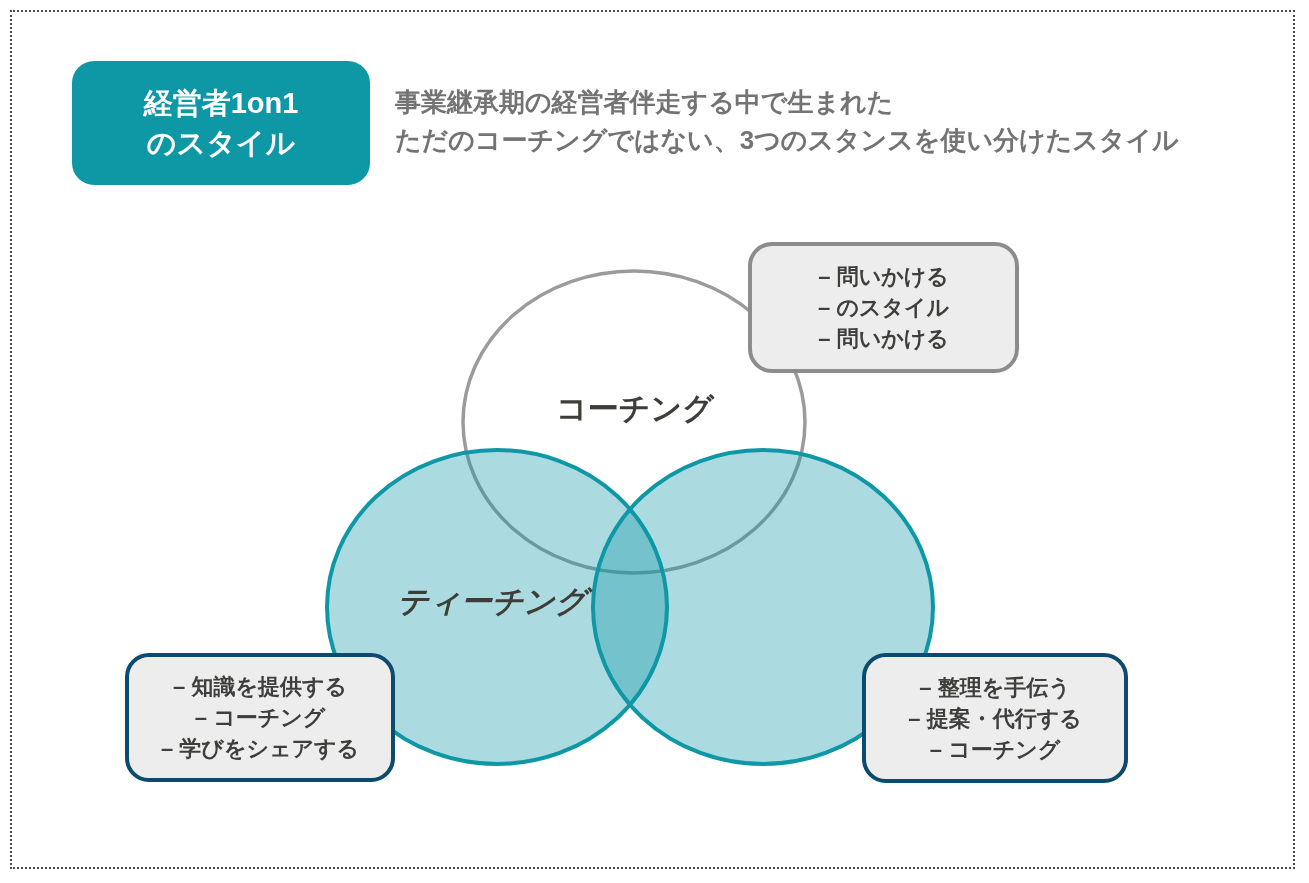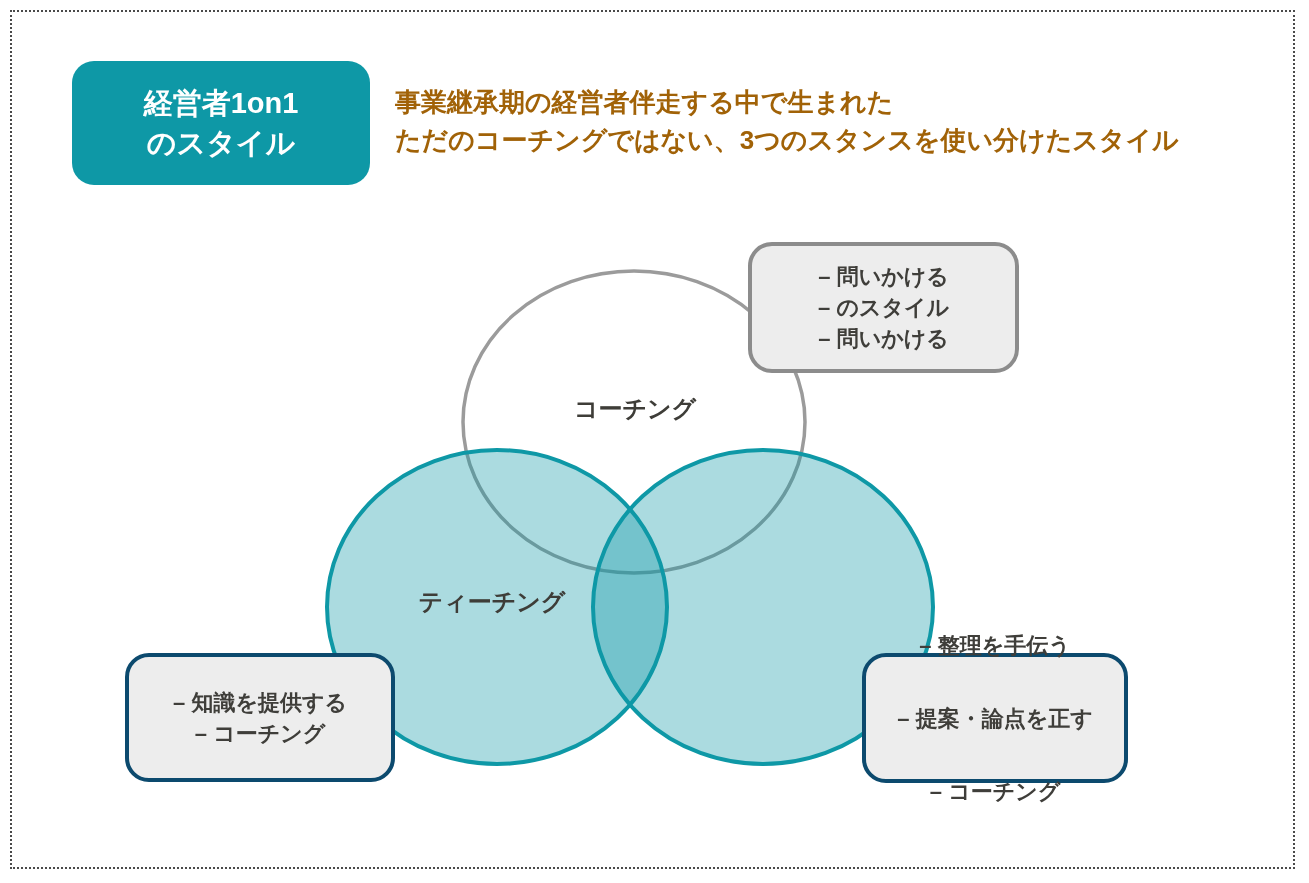--- a/index.html
+++ b/index.html
@@ -44,63 +44,63 @@
     box-sizing: border-box;
   }
   .heading {
     position: absolute;
     left: 395px;
     top: 83px;
     width: 880px;
     font-size: 26px;
     line-height: 38px;
     font-weight: 700;
-    color: #a16207;
+    color: #737373;
     white-space: pre-line;
   }
   .venn-svg {
     position: absolute;
     left: 0;
     top: 0;
     width: 1309px;
     height: 883px;
   }
   .venn-label {
     position: absolute;
     width: 300px;
     text-align: center;
-    font-size: 24px;
+    font-size: 31px;
     line-height: 38px;
     font-weight: 700;
     color: #3e3d38;
     white-space: pre-line;
   }
   .label-coaching   { left: 485px; top: 390px; }
-  .label-teaching   { left: 342px; top: 583px; }
+  .label-teaching   { left: 342px; top: 583px; font-style: italic; }
   .label-consulting { left: 617px; top: 571px; }
   .callout {
     position: absolute;
     background: #ededed;
     border-radius: 24px;
     box-sizing: border-box;
     display: flex;
     flex-direction: column;
     align-items: center;
     justify-content: center;
     text-align: center;
     font-size: 22px;
     line-height: 31px;
     font-weight: 700;
     color: #3f3e3a;
   }
   .callout-gray { border: 4px solid #8c8c8c; }
   .callout-teal { border: 4px solid #0c4a6e; }
   .callout-coaching   { left: 748px; top: 242px; width: 271px; height: 131px; }
   .callout-teaching   { left: 125px; top: 653px; width: 270px; height: 129px; }
-  .callout-consulting { left: 862px; top: 653px; width: 266px; height: 130px; gap: 42px; }
+  .callout-consulting { left: 862px; top: 653px; width: 266px; height: 130px; }
 </style>
 </head>
 <body>
 
 <div class="canvas">
 
   <div class="page-border"></div>
 
   <div class="title-badge">経営者1on1
 のスタイル</div>
@@ -124,21 +124,22 @@
 
   <div class="callout callout-gray callout-coaching">
     <div>– 問いかける</div>
     <div>– のスタイル</div>
     <div>– 問いかける</div>
   </div>
 
   <div class="callout callout-teal callout-teaching">
     <div>– 知識を提供する</div>
     <div>– コーチング</div>
+    <div>– 学びをシェアする</div>
   </div>
 
   <div class="callout callout-teal callout-consulting">
     <div>– 整理を手伝う</div>
-    <div>– 提案・論点を正す</div>
+    <div>– 提案・代行する</div>
     <div>– コーチング</div>
   </div>
 
 </div>
 
 </body></html>

